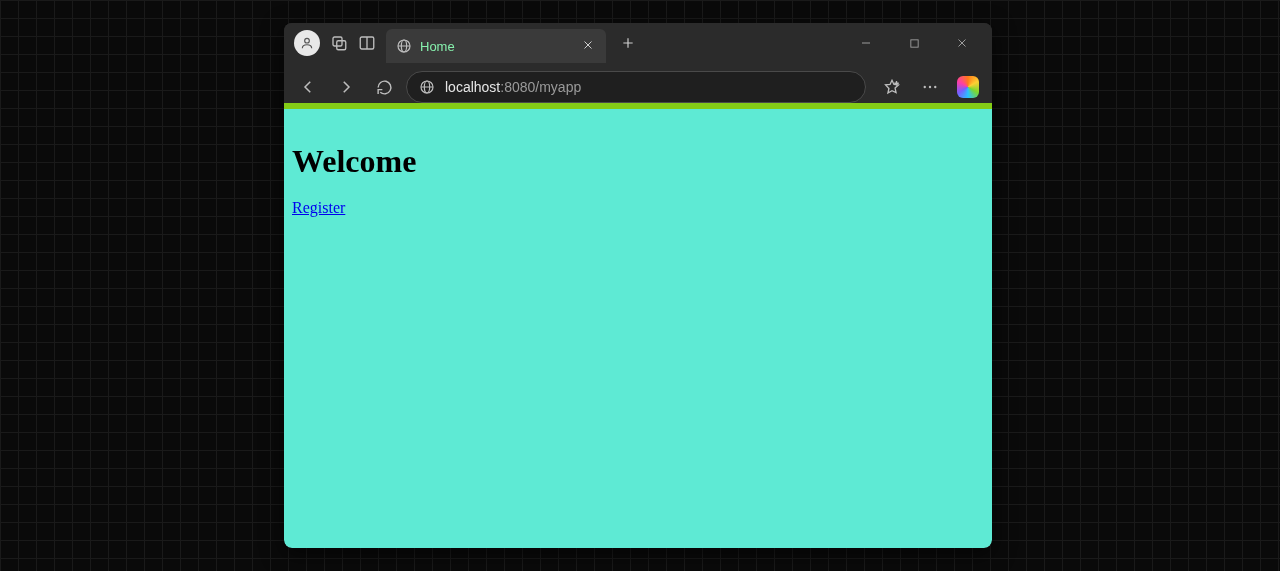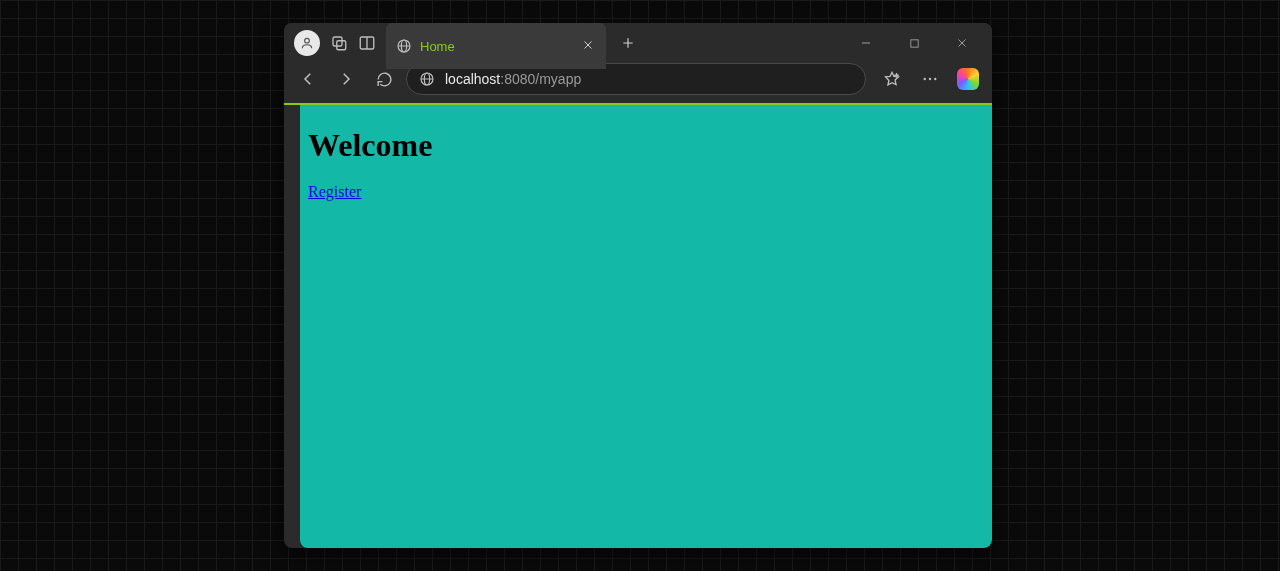--- a/index.html
+++ b/index.html
@@ -48,23 +48,23 @@
     background: #e8e8e8; display: flex; align-items: center; justify-content: center;
     color: #555;
   }
   .sq-icon { width: 18px; height: 18px; display:flex; align-items:center; justify-content:center; color:#bdbdbd; }
   .tab {
     display: flex; align-items: center; gap: 8px;
     margin-left: 10px;
     background: #3a3a3a;
     border-radius: 6px 6px 0 0;
     padding: 0 10px;
-    height: 46px;
+    height: 34px;
     min-width: 200px;
-    color: #84cc16;
+    color: #86efac;
     position: relative;
     top: 3px;
   }
   .tab .globe { width:16px; height:16px; color:#bdbdbd; }
   .tab .title { flex: 1; font-size: 13px; }
   .tab .close { width:14px; height:14px; color:#cfcfcf; cursor:pointer; }
   .new-tab {
     margin-left: 8px; width:28px; height:28px; display:flex; align-items:center; justify-content:center;
     color:#cfcfcf; border-radius:4px;
   }
@@ -72,24 +72,24 @@
     margin-left: auto; display:flex; align-items:center; gap: 4px; padding-right: 2px;
   }
   .win-btn {
     width: 44px; height: 32px; display:flex; align-items:center; justify-content:center;
     color:#9c9c9c;
   }
 
   .toolbar {
     height: 40px;
     background: #2b2b2b;
-    display:flex; align-items:flex-start;
+    display:flex; align-items:flex-end;
     padding: 0 8px;
     gap: 6px;
-    border-bottom: 2px solid #84cc16;
+    border-bottom: 6px solid #84cc16;
   }
   .nav-btn {
     width: 32px; height: 32px; display:flex; align-items:center; justify-content:center;
     color:#bdbdbd; border-radius:4px;
   }
   .addr {
     flex:1;
     height: 30px;
     background: #1f1f1f;
     border: 1px solid #4a4a4a;
@@ -103,27 +103,26 @@
   .addr .host { color:#e6e6e6; }
   .addr .rest { color:#9a9a9a; }
   .right-icons { display:flex; align-items:center; gap:6px; padding-left:4px;}
   .copilot {
     width: 22px; height: 22px; border-radius: 6px;
     background: conic-gradient(from 0deg, #ff7a18, #ffcf33, #7bd82f, #29c2ff, #7a5cff, #ff3da5, #ff7a18);
   }
 
   .viewport {
     flex:1;
-    background:#14b8a6;
+    background:#5eead4;
     border-radius: 0 0 8px 8px;
-    padding: 12px 8px;
+    padding: 24px 8px;
     font-family: "Times New Roman", Times, serif;
     color:#000;
     overflow:hidden;
-    margin-left:16px;
   }
   .viewport h1 {
     font-size: 32px;
     font-weight: bold;
     margin: 10px 0 18px 0;
   }
   .viewport a {
     color: #0000EE;
     text-decoration: underline;
     font-size: 16px;

